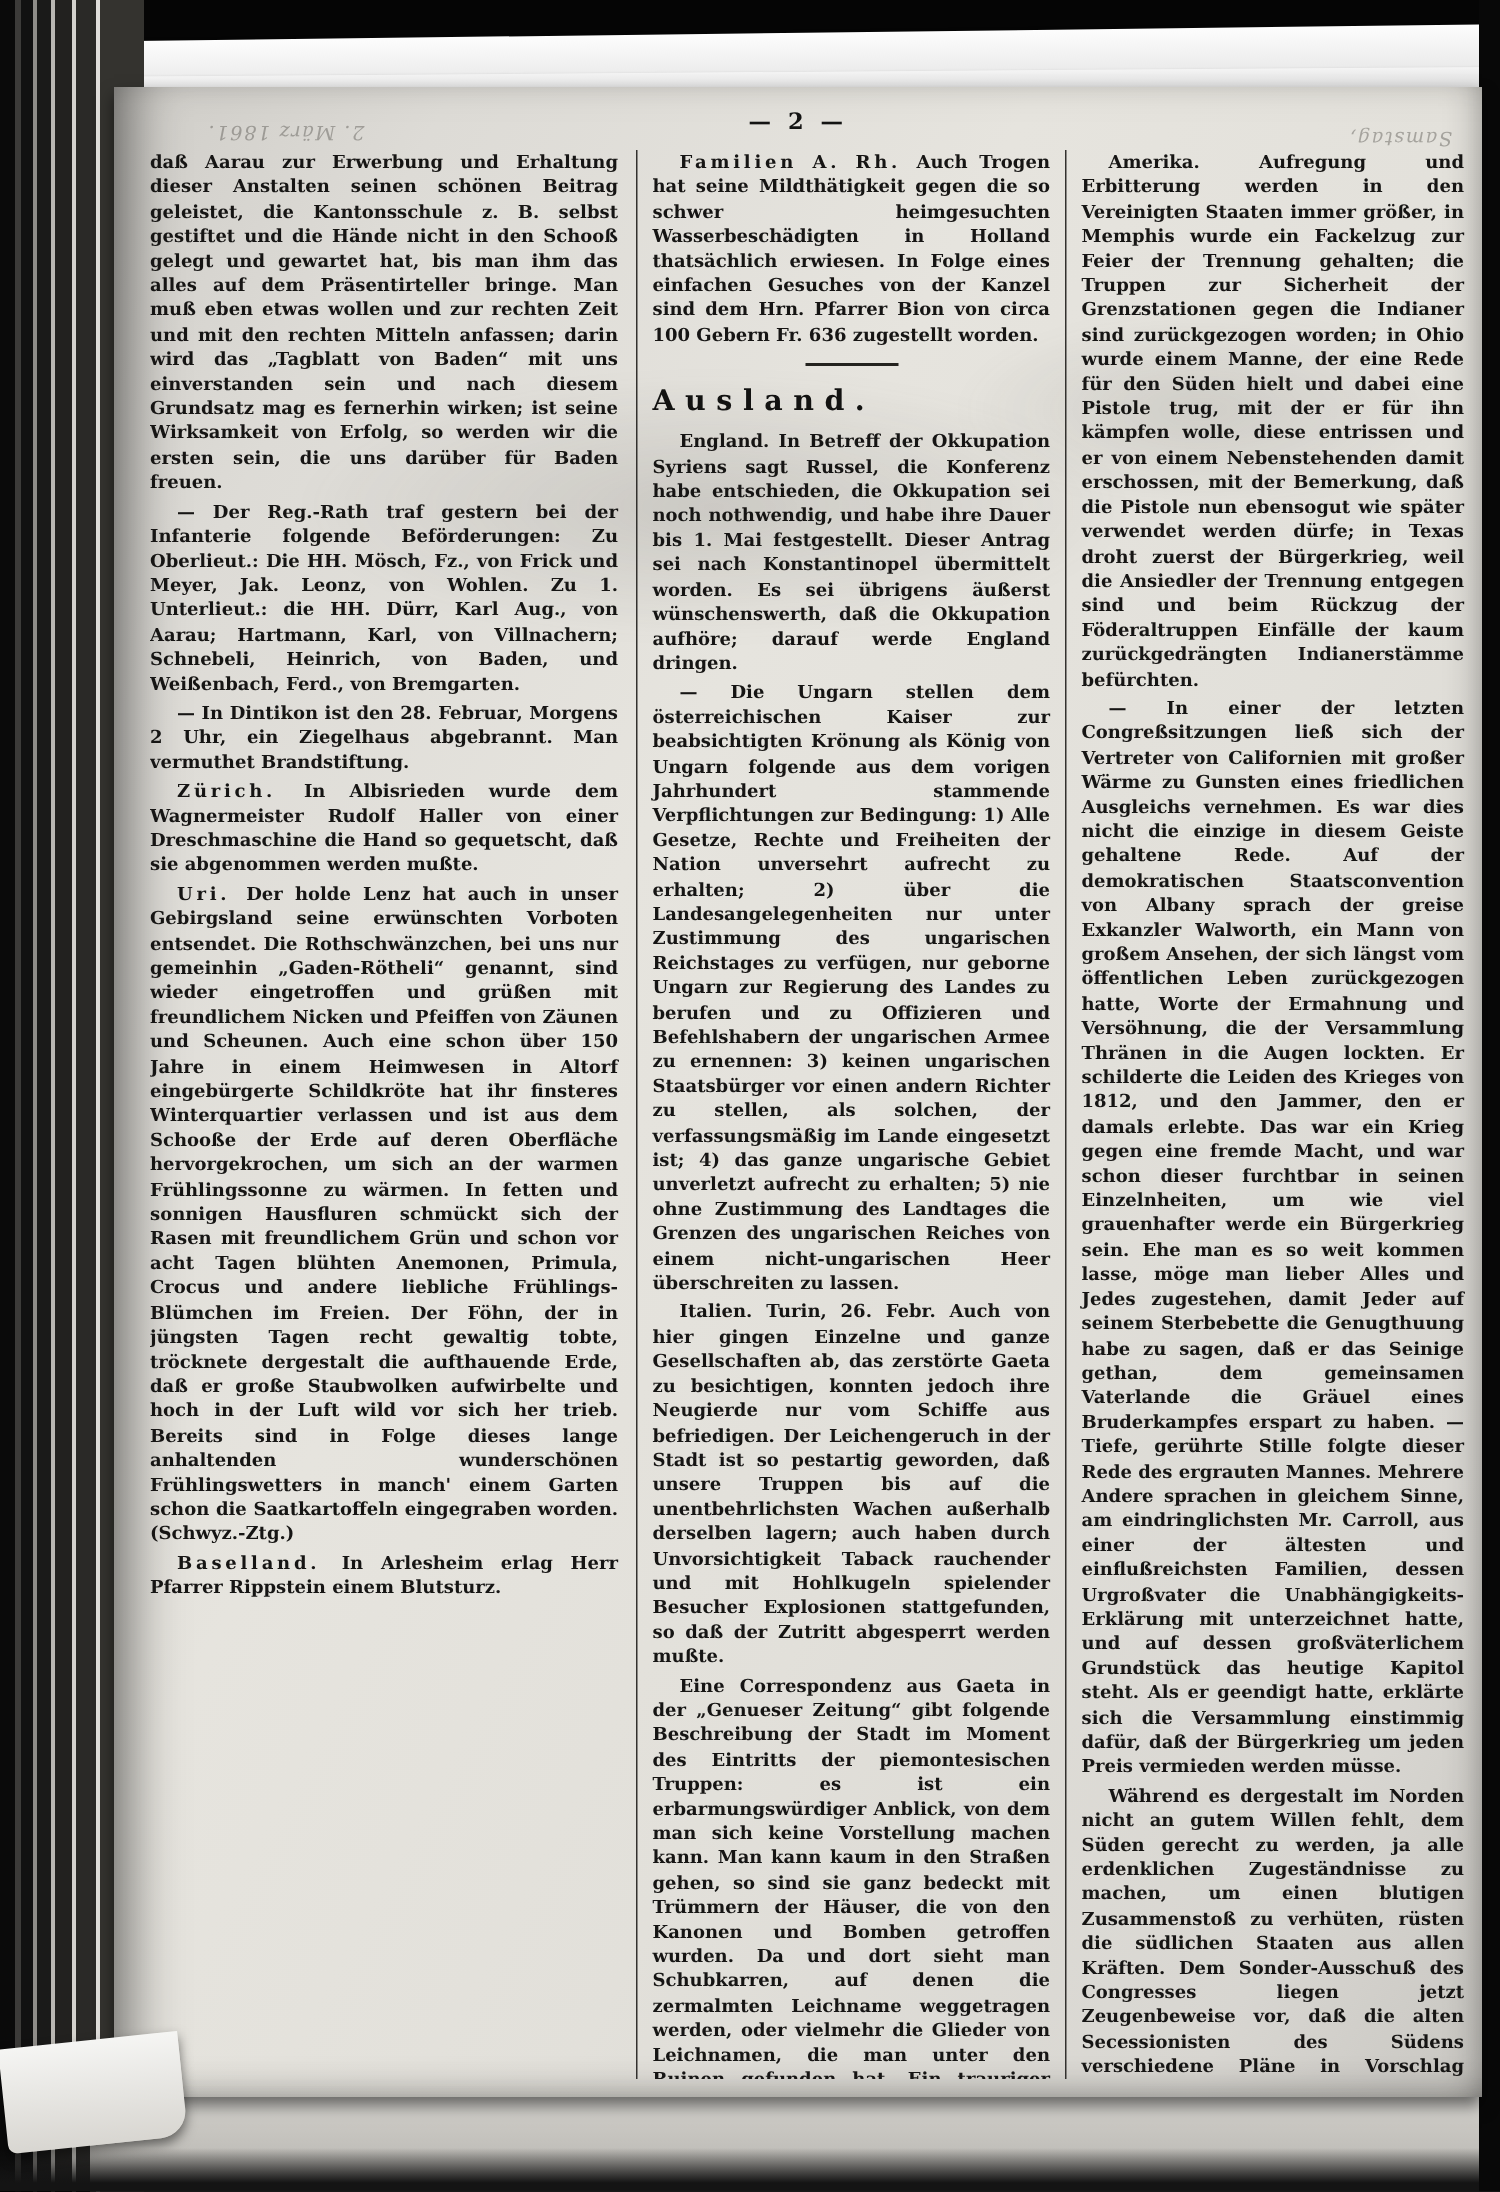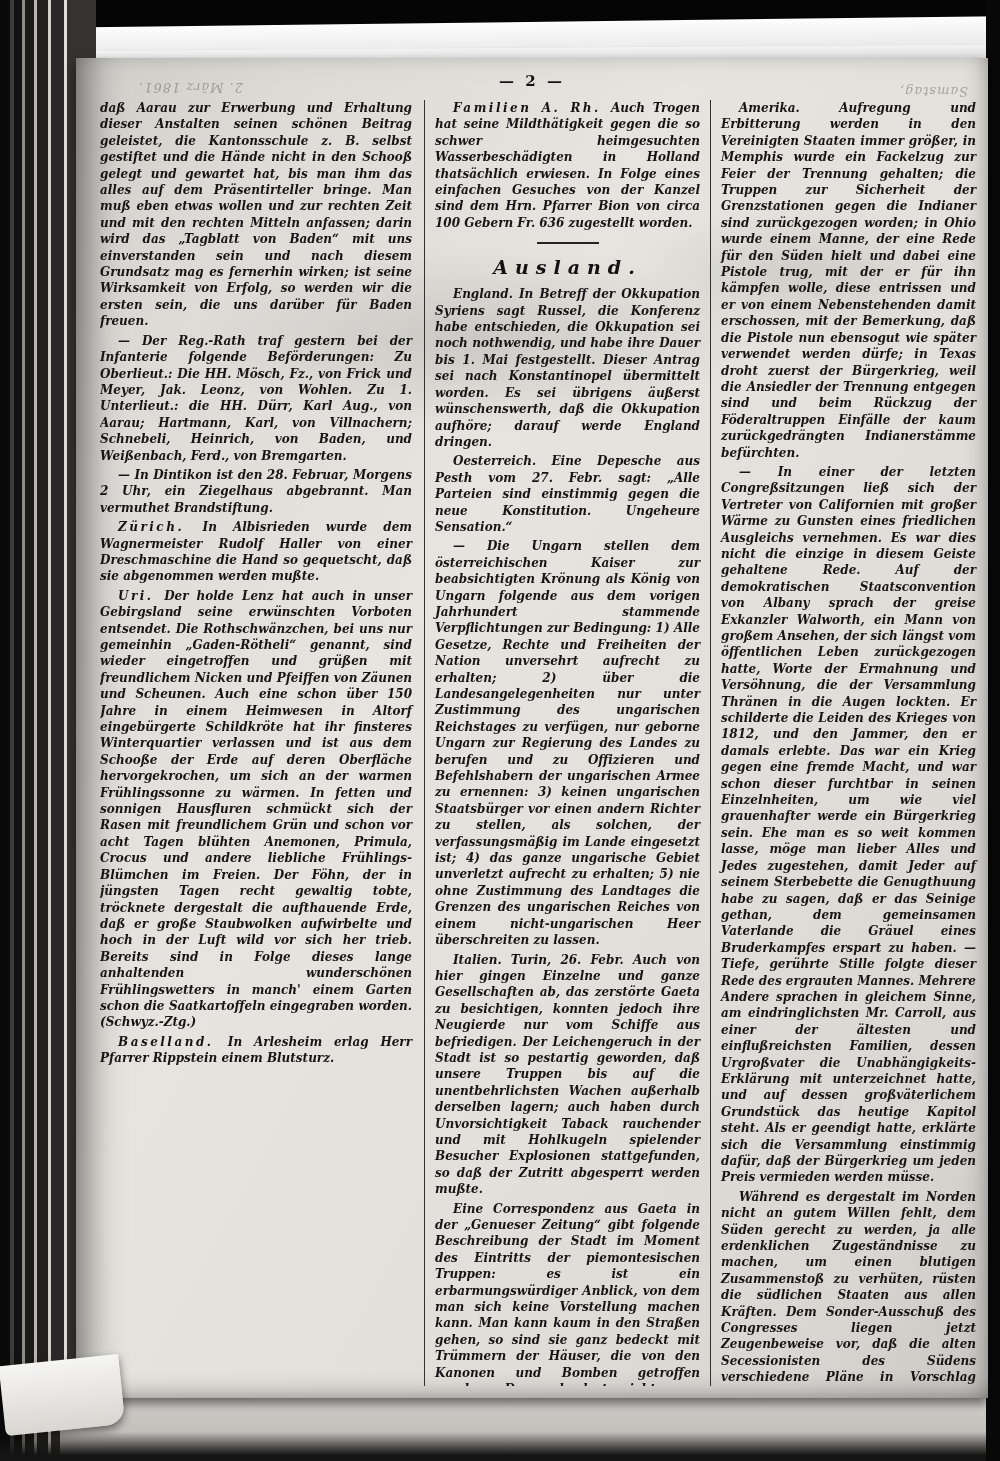--- a/index.html
+++ b/index.html
@@ -47,31 +47,31 @@
 
   .ghost{position:absolute;color:rgba(72,70,66,.4);font-size:13px;font-style:italic;
          transform:rotate(180deg);letter-spacing:1px;}
   .ghost-left{left:62px;top:22px;}
   .ghost-right{right:20px;top:26px;}
 
   .page-number{position:absolute;left:0;top:14px;width:100%;text-align:center;
                font-size:15px;font-weight:bold;letter-spacing:3px;color:#131312;}
 
   .columns{position:absolute;left:24px;top:42px;right:10px;bottom:12px;display:flex;}
-  .col{overflow:hidden;box-sizing:border-box;font-style:italic;}
+  .col{overflow:hidden;box-sizing:border-box;}
   .col-1{width:324px;padding:0 12px 0 0;}
   .col-2{width:286px;padding:0 10px;border-left:1.5px solid #33312e;}
   .col-3{width:268px;padding:0 2px 0 10px;border-left:1.5px solid #33312e;}
 
   .para{margin:0 0 3px 0;font-size:12px;line-height:16.4px;text-align:justify;
         text-indent:18px;font-weight:600;color:#161514;}
   .para.noindent{text-indent:0;}
   .lead{font-weight:bold;}
   .lead.spaced{letter-spacing:2.5px;}
-  .section-heading{margin:12px 0 8px 0;text-align:center;font-size:19px;font-weight:bold;
+  .section-heading{margin:12px 0 8px 0;text-align:left;font-size:19px;font-weight:bold;
                    letter-spacing:7px;color:#121211;}
   .rule{width:62px;margin:11px auto 9px auto;border-top:2px solid #24231f;}
 </style>
 </head>
 <body>
 
 <div id="scene">
   <div class="top-edge-1"></div>
   <div class="top-edge-2"></div>
   <div class="spine"></div>
@@ -95,21 +95,20 @@
           <p class="para">— In Dintikon ist den 28. Februar, Morgens 2 Uhr, ein Ziegelhaus abgebrannt. Man vermuthet Brandstiftung.</p>
           <p class="para"><span class="lead spaced">Zürich. </span>In Albisrieden wurde dem Wagnermeister Rudolf Haller von einer Dreschmaschine die Hand so gequetscht, daß sie abgenommen werden mußte.</p>
           <p class="para"><span class="lead spaced">Uri. </span>Der holde Lenz hat auch in unser Gebirgsland seine erwünschten Vorboten entsendet. Die Rothschwänzchen, bei uns nur gemeinhin „Gaden-Rötheli“ genannt, sind wieder eingetroffen und grüßen mit freundlichem Nicken und Pfeiffen von Zäunen und Scheunen. Auch eine schon über 150 Jahre in einem Heimwesen in Altorf eingebürgerte Schildkröte hat ihr finsteres Winterquartier verlassen und ist aus dem Schooße der Erde auf deren Oberfläche hervorgekrochen, um sich an der warmen Frühlingssonne zu wärmen. In fetten und sonnigen Hausfluren schmückt sich der Rasen mit freundlichem Grün und schon vor acht Tagen blühten Anemonen, Primula, Crocus und andere liebliche Frühlings-Blümchen im Freien. Der Föhn, der in jüngsten Tagen recht gewaltig tobte, tröcknete dergestalt die aufthauende Erde, daß er große Staubwolken aufwirbelte und hoch in der Luft wild vor sich her trieb. Bereits sind in Folge dieses lange anhaltenden wunderschönen Frühlingswetters in manch' einem Garten schon die Saatkartoffeln eingegraben worden. (Schwyz.-Ztg.)</p>
           <p class="para"><span class="lead spaced">Baselland. </span>In Arlesheim erlag Herr Pfarrer Rippstein einem Blutsturz.</p>
         </div>
       <div class="col col-2">
           <p class="para"><span class="lead spaced">Familien A. Rh. </span>Auch Trogen hat seine Mildthätigkeit gegen die so schwer heimgesuchten Wasserbeschädigten in Holland thatsächlich erwiesen. In Folge eines einfachen Gesuches von der Kanzel sind dem Hrn. Pfarrer Bion von circa 100 Gebern Fr. 636 zugestellt worden.</p>
           <div class="rule"></div>
           <h2 class="section-heading">Ausland.</h2>
           <p class="para"><span class="lead">England. </span>In Betreff der Okkupation Syriens sagt Russel, die Konferenz habe entschieden, die Okkupation sei noch nothwendig, und habe ihre Dauer bis 1. Mai festgestellt. Dieser Antrag sei nach Konstantinopel übermittelt worden. Es sei übrigens äußerst wünschenswerth, daß die Okkupation aufhöre; darauf werde England dringen.</p>
-          <p class="para"><span class="lead">Oesterreich. </span>Eine Depesche aus Pesth vom 27. Febr. sagt: „Alle Parteien sind einstimmig gegen die neue Konstitution. Ungeheure Sensation.“</p>
           <p class="para">— Die Ungarn stellen dem österreichischen Kaiser zur beabsichtigten Krönung als König von Ungarn folgende aus dem vorigen Jahrhundert stammende Verpflichtungen zur Bedingung: 1) Alle Gesetze, Rechte und Freiheiten der Nation unversehrt aufrecht zu erhalten; 2) über die Landesangelegenheiten nur unter Zustimmung des ungarischen Reichstages zu verfügen, nur geborne Ungarn zur Regierung des Landes zu berufen und zu Offizieren und Befehlshabern der ungarischen Armee zu ernennen: 3) keinen ungarischen Staatsbürger vor einen andern Richter zu stellen, als solchen, der verfassungsmäßig im Lande eingesetzt ist; 4) das ganze ungarische Gebiet unverletzt aufrecht zu erhalten; 5) nie ohne Zustimmung des Landtages die Grenzen des ungarischen Reiches von einem nicht-ungarischen Heer überschreiten zu lassen.</p>
           <p class="para"><span class="lead">Italien. </span>Turin, 26. Febr. Auch von hier gingen Einzelne und ganze Gesellschaften ab, das zerstörte Gaeta zu besichtigen, konnten jedoch ihre Neugierde nur vom Schiffe aus befriedigen. Der Leichengeruch in der Stadt ist so pestartig geworden, daß unsere Truppen bis auf die unentbehrlichsten Wachen außerhalb derselben lagern; auch haben durch Unvorsichtigkeit Taback rauchender und mit Hohlkugeln spielender Besucher Explosionen stattgefunden, so daß der Zutritt abgesperrt werden mußte.</p>
           <p class="para">Eine Correspondenz aus Gaeta in der „Genueser Zeitung“ gibt folgende Beschreibung der Stadt im Moment des Eintritts der piemontesischen Truppen: es ist ein erbarmungswürdiger Anblick, von dem man sich keine Vorstellung machen kann. Man kann kaum in den Straßen gehen, so sind sie ganz bedeckt mit Trümmern der Häuser, die von den Kanonen und Bomben getroffen wurden. Da und dort sieht man Schubkarren, auf denen die zermalmten Leichname weggetragen werden, oder vielmehr die Glieder von Leichnamen, die man unter den Ruinen gefunden hat. Ein trauriger Anblick war es, als die kriegsgefangene Garnison herauskam, vor den Unserigen defilirte und die Waffen niederlegte. Die verstümmelten Glieder, die blassen Gesichter und die schmutzigen angebrannten Kleider zeigten deutlich, was die Unglücklichen ausgestanden hatten.</p>
         </div>
       <div class="col col-3">
           <p class="para"><span class="lead">Amerika. </span>Aufregung und Erbitterung werden in den Vereinigten Staaten immer größer, in Memphis wurde ein Fackelzug zur Feier der Trennung gehalten; die Truppen zur Sicherheit der Grenzstationen gegen die Indianer sind zurückgezogen worden; in Ohio wurde einem Manne, der eine Rede für den Süden hielt und dabei eine Pistole trug, mit der er für ihn kämpfen wolle, diese entrissen und er von einem Nebenstehenden damit erschossen, mit der Bemerkung, daß die Pistole nun ebensogut wie später verwendet werden dürfe; in Texas droht zuerst der Bürgerkrieg, weil die Ansiedler der Trennung entgegen sind und beim Rückzug der Föderaltruppen Einfälle der kaum zurückgedrängten Indianerstämme befürchten.</p>
           <p class="para">— In einer der letzten Congreßsitzungen ließ sich der Vertreter von Californien mit großer Wärme zu Gunsten eines friedlichen Ausgleichs vernehmen. Es war dies nicht die einzige in diesem Geiste gehaltene Rede. Auf der demokratischen Staatsconvention von Albany sprach der greise Exkanzler Walworth, ein Mann von großem Ansehen, der sich längst vom öffentlichen Leben zurückgezogen hatte, Worte der Ermahnung und Versöhnung, die der Versammlung Thränen in die Augen lockten. Er schilderte die Leiden des Krieges von 1812, und den Jammer, den er damals erlebte. Das war ein Krieg gegen eine fremde Macht, und war schon dieser furchtbar in seinen Einzelnheiten, um wie viel grauenhafter werde ein Bürgerkrieg sein. Ehe man es so weit kommen lasse, möge man lieber Alles und Jedes zugestehen, damit Jeder auf seinem Sterbebette die Genugthuung habe zu sagen, daß er das Seinige gethan, dem gemeinsamen Vaterlande die Gräuel eines Bruderkampfes erspart zu haben. — Tiefe, gerührte Stille folgte dieser Rede des ergrauten Mannes. Mehrere Andere sprachen in gleichem Sinne, am eindringlichsten Mr. Carroll, aus einer der ältesten und einflußreichsten Familien, dessen Urgroßvater die Unabhängigkeits-Erklärung mit unterzeichnet hatte, und auf dessen großväterlichem Grundstück das heutige Kapitol steht. Als er geendigt hatte, erklärte sich die Versammlung einstimmig dafür, daß der Bürgerkrieg um jeden Preis vermieden werden müsse.</p>
           <p class="para">Während es dergestalt im Norden nicht an gutem Willen fehlt, dem Süden gerecht zu werden, ja alle erdenklichen Zugeständnisse zu machen, um einen blutigen Zusammenstoß zu verhüten, rüsten die südlichen Staaten aus allen Kräften. Dem Sonder-Ausschuß des Congresses liegen jetzt Zeugenbeweise vor, daß die alten Secessionisten des Südens verschiedene Pläne in Vorschlag gebracht hatten, um den Präsidentschafts-Antritt Lincoln's zu verhindern und einen offenen Bruch herbeizuführen. Der eine bestand darin, Lincoln zu ermorden, ein zweiter, das Capitol mit Gewalt zu besetzen und die Inauguration Lincoln's am 15. März zu verhindern.</p>
         </div>
     </div>

